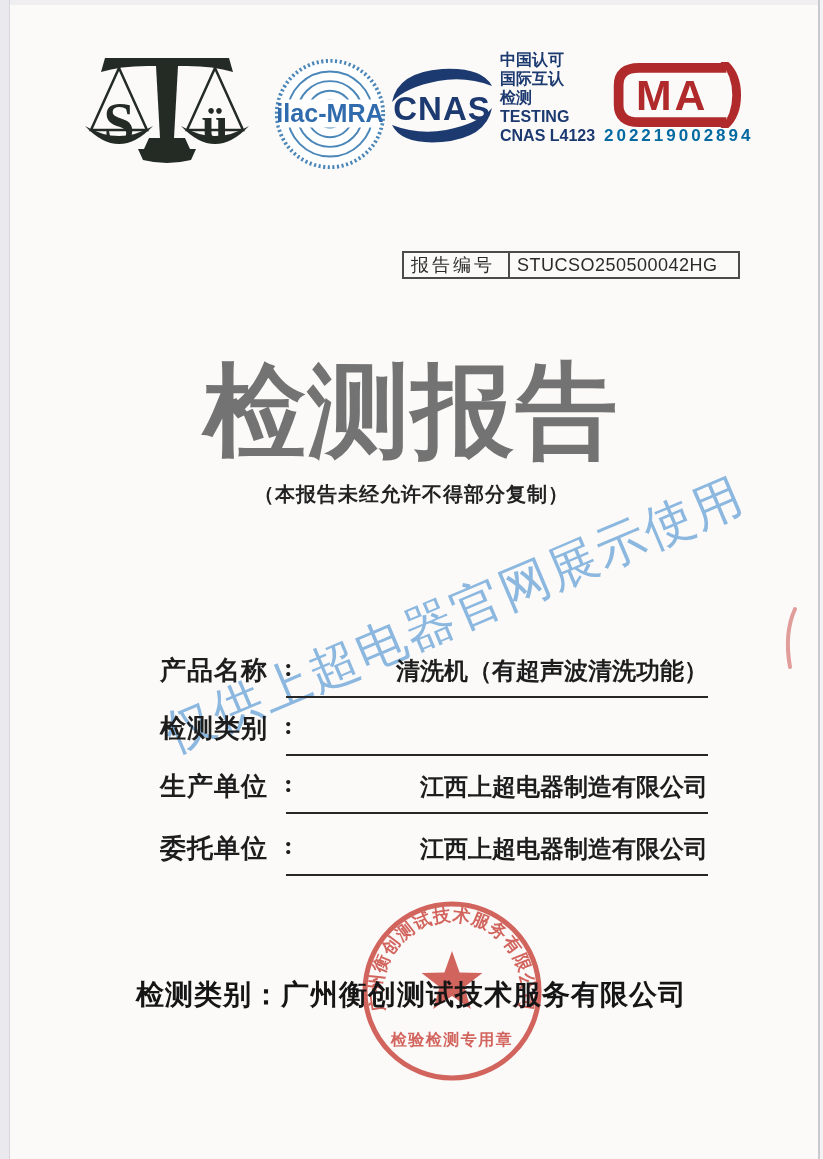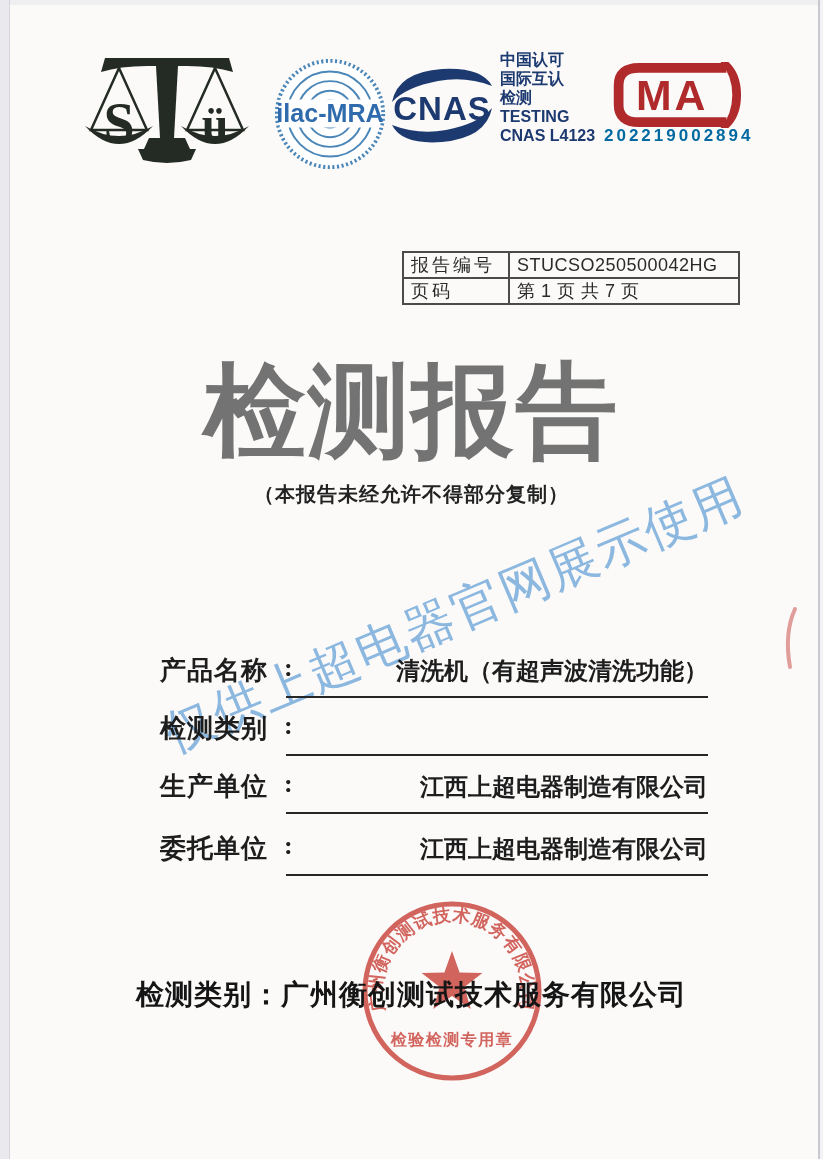--- a/index.html
+++ b/index.html
@@ -111,24 +111,20 @@
     <text x="68" y="53" text-anchor="middle" font-family="Liberation Sans, sans-serif" font-size="44" font-weight="900" letter-spacing="3" fill="#b02a2c">MA</text>
   </svg>
   <div class="cma-number">202219002894</div>
 
   <table class="rpt-table">
     <tbody>
         <tr>
       <td class="lbl">报告编号</td>
       <td class="val">STUCSO250500042HG</td>
     </tr>
-    <tr>
-      <td class="lbl">页码</td>
-      <td class="val">第 1 页 共 7 页</td>
-    </tr>
   </tbody>
     </table>
 
   <div class="doc-title">检测报告</div>
   <div class="doc-subtitle">（本报告未经允许不得部分复制）</div>
 
   <div class="watermark">仅供上超电器官网展示使用</div>
 
   <div class="field-row" style="top:653px;">
     <span class="f-label">产品名称</span>

